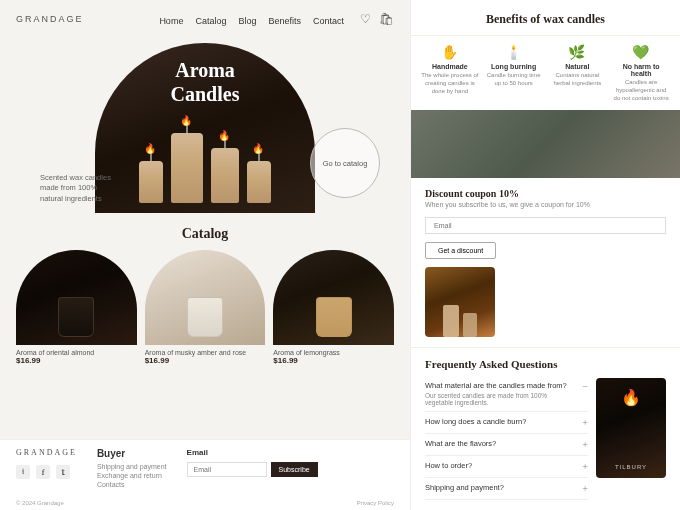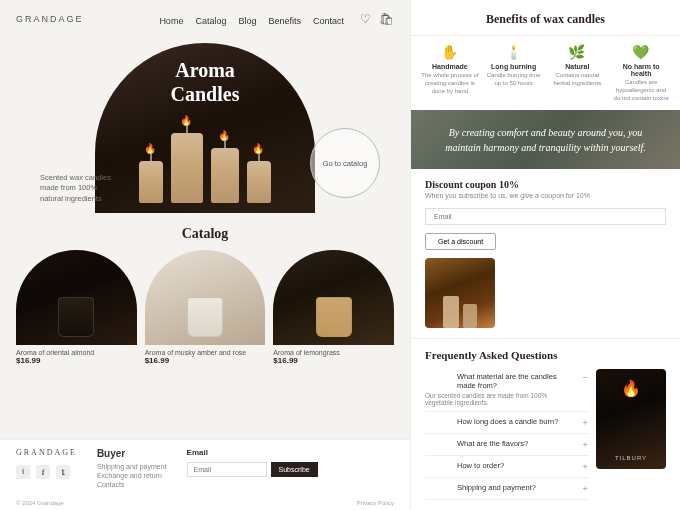--- a/index.html
+++ b/index.html
@@ -486,21 +486,20 @@
       display: flex;
       justify-content: space-between;
       align-items: flex-start;
       cursor: pointer;
     }
     .faq-question {
       font-size: 7.5px;
       color: #333;
       font-family: sans-serif;
       flex: 1;
-      margin-left: 32px;
     }
     .faq-answer {
       font-size: 6.5px;
       color: #888;
       font-family: sans-serif;
       margin-top: 2px;
     }
     .faq-toggle {
       font-size: 10px;
       color: #888;
@@ -681,21 +680,20 @@
     </div>
     <div class="benefit-item">
       <span class="benefit-icon">💚</span>
       <span class="benefit-name">No harm to health</span>
       <span class="benefit-desc">Candles are hypoallergenic and do not contain toxins</span>
     </div>
   </div>
 
   <div class="right-hero-img">
     <div class="right-hero-overlay"></div>
-    <p class="right-hero-text">By creating comfort and beauty around you, you maintain harmony and tranquility within yourself.</p>
   </div>
 
   <div class="discount-section">
     <div class="discount-left">
       <div class="discount-title">Discount coupon 10%</div>
       <div class="discount-subtitle">When you subscribe to us, we give a coupon for 10%</div>
       <input class="discount-input" type="email" placeholder="Email" style="">
       <button class="discount-btn">Get a discount</button>
     </div>
     <div class="discount-img">

